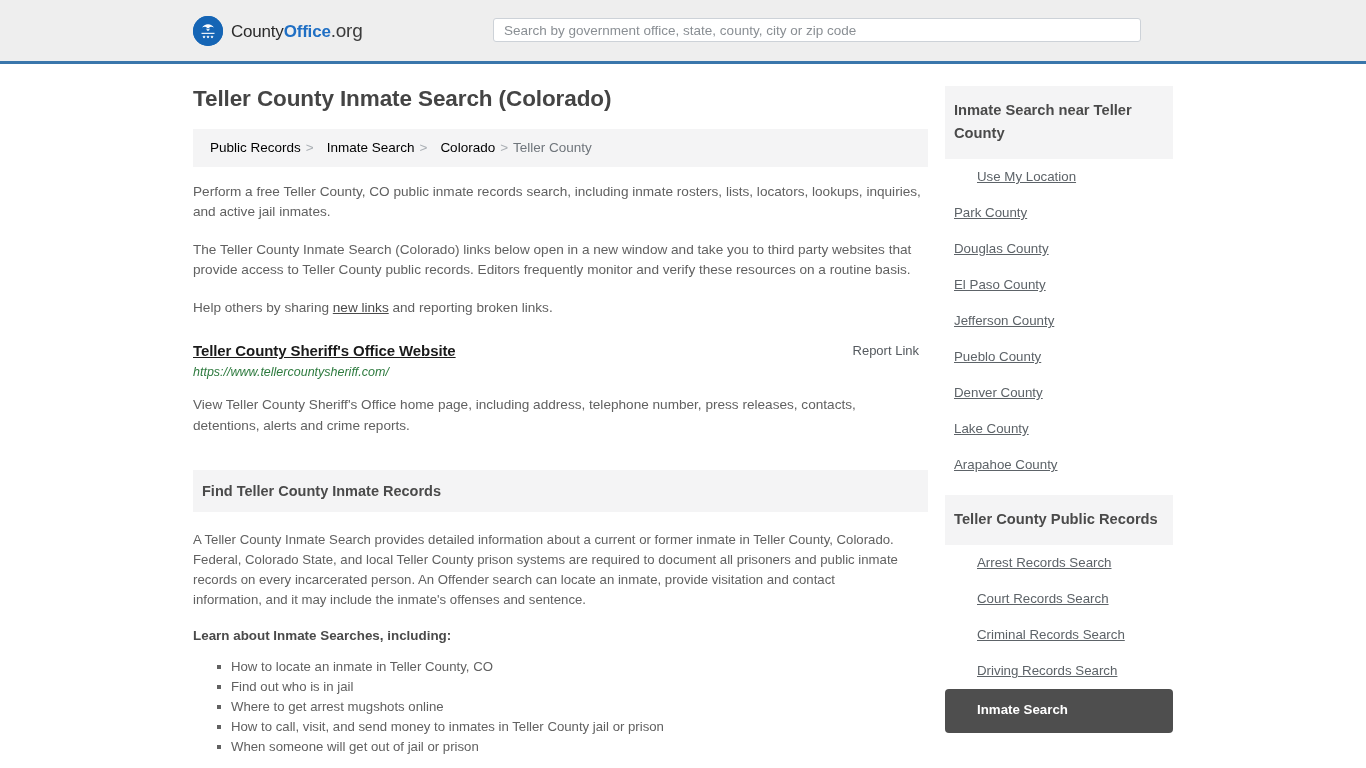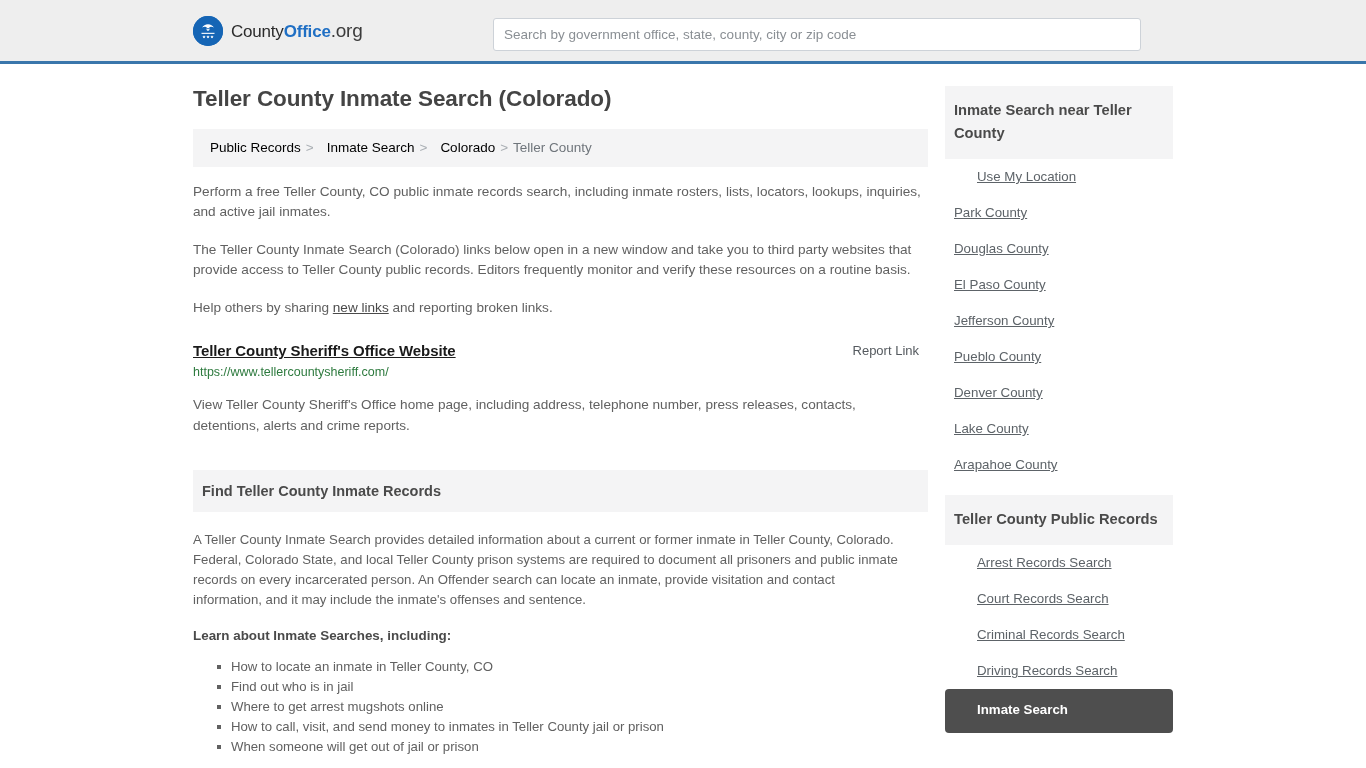--- a/index.html
+++ b/index.html
@@ -50,21 +50,21 @@
   .brand-text .c3 { color: #3b3b3b; font-size: 19px; }
 
   .search-wrap {
     position: absolute;
     left: 493px;
     top: 18px;
     width: 648px;
   }
   .search-input {
     width: 100%;
-    height: 33px;
+    height: 24px;
     padding: 4px 10px;
     font-size: 13.5px;
     color: #8a8f94;
     background: #ffffff;
     border: 1px solid #cdd2d8;
     border-radius: 3px;
     font-family: "Liberation Sans", sans-serif;
     outline: none;
   }
   .search-input::placeholder { color: #8a8f94; opacity: 1; }
@@ -151,20 +151,21 @@
     text-decoration: none;
     white-space: nowrap;
     padding-right: 9px;
   }
   .result-url {
     font-size: 12.5px;
     color: #2d7a3e;
     margin-top: 6px;
     text-decoration: none;
     display: block;
+    font-style: italic;
   }
   .result-desc {
     font-size: 13.6px;
     line-height: 21px;
     color: #616161;
     margin-top: 15px;
     max-width: 722px;
   }
 
   

